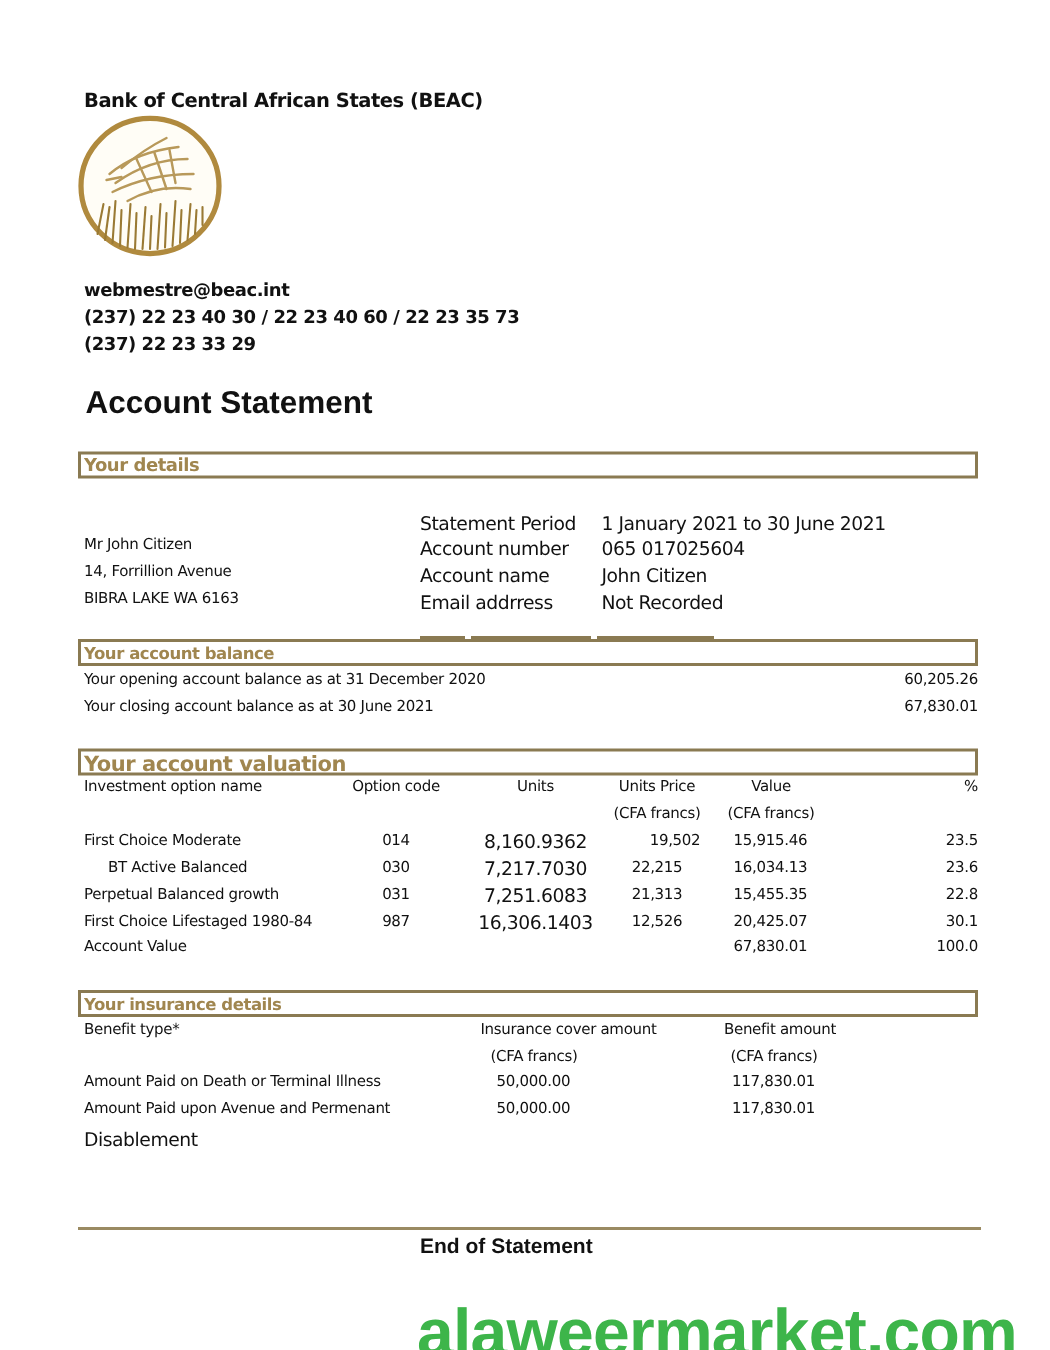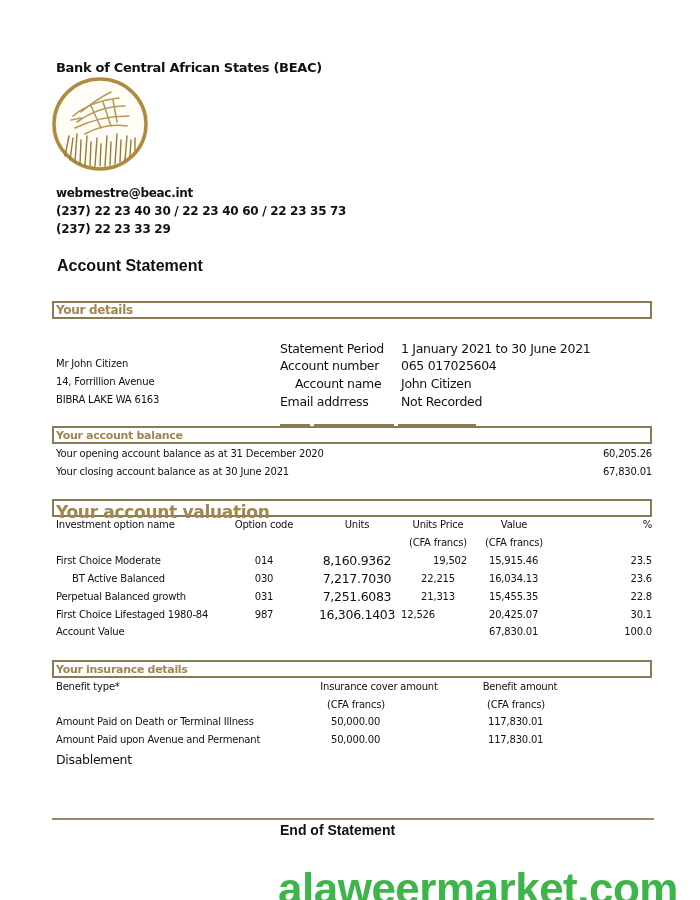--- a/index.html
+++ b/index.html
@@ -1,21 +1,21 @@
 <!DOCTYPE html>
 <html><head>
   <meta charset="utf-8">
   <style>
     html, body { margin: 0; padding: 0; background: #ffffff; }
     body { width: 700px; height: 900px; position: relative; overflow: hidden; font-family: "Liberation Sans", sans-serif; color: #111; }
     .abs { position: absolute; }
     .bank-name { left: 56px; top: 60px; font-size: 13px; font-weight: bold; font-family: "DejaVu Sans", sans-serif; letter-spacing: -0.3px; }
     .logo { left: 51px; top: 76px; width: 98px; height: 96px; }
     .contact { left: 56px; font-size: 12px; font-weight: bold; font-family: "DejaVu Sans", sans-serif; letter-spacing: -0.3px; }
-    .doc-title { left: 57px; top: 257px; font-size: 16px; font-weight: bold; }
+    .doc-title { left: 57px; top: 257px; font-size: 21px; font-weight: bold; }
     .section-bar { left: 52px; width: 600px; height: 18px; border: 2px solid #8a7a52; box-sizing: border-box; }
     .section-bar span { position: absolute; left: 2px; top: 0px; font-size: 12px; font-weight: bold; color: #a0864f; font-family: "DejaVu Sans", sans-serif; letter-spacing: -0.3px; }
     .t11 { font-size: 10px; font-family: "DejaVu Sans", sans-serif; letter-spacing: -0.2px; }
     .t12 { font-size: 12.5px; font-family: "DejaVu Sans", sans-serif; letter-spacing: -0.3px; }
     .r { text-align: right; }
     .c { text-align: center; }
     .dash-line { top: 424px; height: 2px; background: #8a7a52; }
     .rule { left: 52px; top: 818px; width: 602px; height: 2px; background: #9a8a62; }
     .end { left: 280px; top: 822px; font-size: 14px; font-weight: bold; }
     .watermark { left: 278px; top: 864px; font-size: 44px; font-weight: bold; color: #3db54a; letter-spacing: -0.5px; }
@@ -67,38 +67,38 @@
   <span>Your details</span>
 </div>
 <div class="abs t11" style="left:56px;top:358px">Mr John Citizen</div>
 <div class="abs t11" style="left:56px;top:376px">14, Forrillion Avenue</div>
 <div class="abs t11" style="left:56px;top:394px">BIBRA LAKE WA 6163</div>
 
 <div class="abs t12" style="left:280px;top:341px">Statement Period</div>
 <div class="abs t12" style="left:401px;top:341px">1 January 2021 to 30 June 2021</div>
 <div class="abs t12" style="left:280px;top:358px">Account number</div>
 <div class="abs t12" style="left:401px;top:358px">065 017025604</div>
-<div class="abs t12" style="left:295px;top:376px">Account name</div>
+<div class="abs t12" style="left:280px;top:376px">Account name</div>
 <div class="abs t12" style="left:401px;top:376px">John Citizen</div>
 <div class="abs t12" style="left:280px;top:394px">Email addrress</div>
 <div class="abs t12" style="left:401px;top:394px">Not Recorded</div>
 
 <div class="abs dash-line" style="left:280px;width:30px"></div>
 <div class="abs dash-line" style="left:314px;width:80px"></div>
 <div class="abs dash-line" style="left:398px;width:78px"></div>
 <div class="abs section-bar" style="top:426px">
   <span style="font-size:11px;top:1px">Your account balance</span>
 </div>
 <div class="abs t11" style="left:56px;top:448px">Your opening account balance as at 31 December 2020</div>
 <div class="abs t11 r" style="left:552px;top:448px;width:100px">60,205.26</div>
 <div class="abs t11" style="left:56px;top:466px">Your closing account balance as at 30 June 2021</div>
 <div class="abs t11 r" style="left:552px;top:466px;width:100px">67,830.01</div>
 
 <div class="abs section-bar" style="top:499px">
-  <span style="font-size:17px;top:1px">Your account valuation</span>
+  <span style="font-size:14px;top:1px">Your account valuation</span>
 </div>
 <div class="abs t11" style="left:56px;top:519px">Investment option name</div>
 <div class="abs t11 c" style="left:224px;top:519px;width:80px">Option code</div>
 <div class="abs t11 c" style="left:320px;top:519px;width:74px">Units</div>
 <div class="abs t11 c" style="left:400px;top:519px;width:76px">Units Price</div>
 <div class="abs t11 c" style="left:400px;top:537px;width:76px">(CFA francs)</div>
 <div class="abs t11 c" style="left:476px;top:519px;width:76px">Value</div>
 <div class="abs t11 c" style="left:476px;top:537px;width:76px">(CFA francs)</div>
 <div class="abs t11 r" style="left:612px;top:519px;width:40px">%</div>
 
@@ -117,21 +117,21 @@
     <div class="abs t11 r" style="left:602px;top:573px;width:50px">23.6</div>
     <div class="abs t11" style="left:56px;top:591px">Perpetual Balanced growth</div>
     <div class="abs t11 c" style="left:224px;top:591px;width:80px">031</div>
     <div class="abs t12 c" style="left:314px;top:589px;width:86px">7,251.6083</div>
     <div class="abs t11 c" style="left:400px;top:591px;width:76px">21,313</div>
     <div class="abs t11" style="left:489px;top:591px">15,455.35</div>
     <div class="abs t11 r" style="left:602px;top:591px;width:50px">22.8</div>
     <div class="abs t11" style="left:56px;top:609px">First Choice Lifestaged 1980-84</div>
     <div class="abs t11 c" style="left:224px;top:609px;width:80px">987</div>
     <div class="abs t12 c" style="left:314px;top:607px;width:86px">16,306.1403</div>
-    <div class="abs t11 c" style="left:380px;top:609px;width:76px">12,526</div>
+    <div class="abs t11 c" style="left:400px;top:609px;width:76px">12,526</div>
     <div class="abs t11" style="left:489px;top:609px">20,425.07</div>
     <div class="abs t11 r" style="left:602px;top:609px;width:50px">30.1</div>
   </div>
 
 <div class="abs t11" style="left:56px;top:626px">Account Value</div>
 <div class="abs t11" style="left:489px;top:626px">67,830.01</div>
 <div class="abs t11 r" style="left:602px;top:626px;width:50px">100.0</div>
 
 <div class="abs section-bar" style="top:660px">
   <span style="font-size:11px;top:1px">Your insurance details</span>

